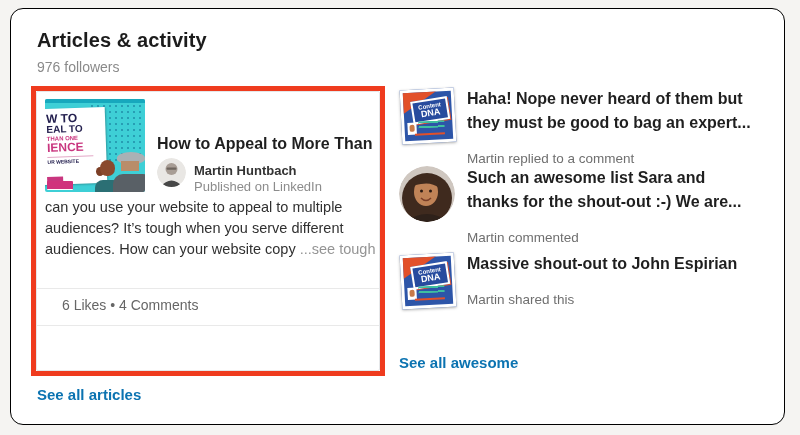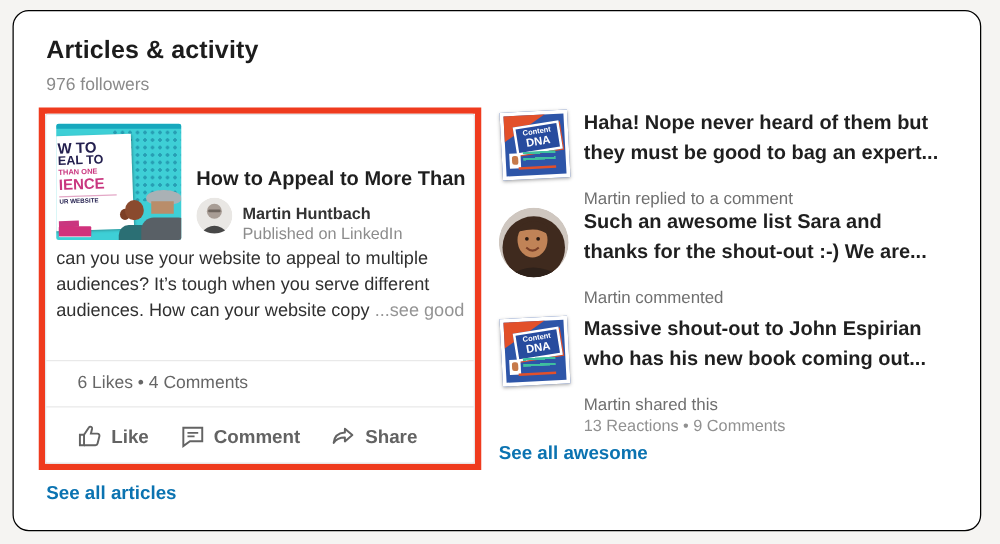--- a/index.html
+++ b/index.html
@@ -147,50 +147,28 @@
           <div class="byline-name">Martin Huntbach</div>
           <div class="byline-pub">Published on LinkedIn</div>
         </div>
       </div>
 
       <div class="excerpt">
         <span style="display:block">can you use your website to appeal to multiple</span>
         <span style="display:block">audiences? It’s tough when you serve different</span>
         <span style="display:block;white-space:nowrap;overflow:hidden;">
           <span>audiences. How can your website copy</span>
-          <span class="see-more">...see good</span>
+          <span class="see-more">...see tough</span>
         </span>
       </div>
 
       <div class="div1"></div>
       <div class="stats">6 Likes • 4 Comments</div>
       <div class="div2"></div>
 
-      <div class="actions">
-        <div class="act-btn">
-          <svg width="22" height="22" viewBox="0 0 24 24" fill="none" stroke="#636363" stroke-width="1.7">
-            <path d="M3.2 10.7h3.6v9.1H3.2z"></path>
-            <path d="M6.8 19.8h9.9c.9 0 1.7-.6 1.9-1.5l1.6-6.3c.3-1.2-.6-2.3-1.8-2.3h-5.6l1-4.2c.2-1-.5-1.9-1.5-1.9-.5 0-1 .3-1.3.8l-4.2 6.3"></path>
-          </svg>
-          <span>Like</span>
-        </div>
-        <div class="act-btn">
-          <svg width="22" height="22" viewBox="0 0 24 24" fill="none" stroke="#636363" stroke-width="1.7">
-            <path d="M4 4.5h16.5v11.8H9.8L4 20.5z"></path>
-            <path d="M7.6 9h9.4M7.6 12.2h6.2" stroke-width="1.5"></path>
-          </svg>
-          <span>Comment</span>
-        </div>
-        <div class="act-btn">
-          <svg width="22" height="22" viewBox="0 0 24 24" fill="none" stroke="#636363" stroke-width="1.7" stroke-linejoin="round">
-            <path d="M13 5.5 19.5 11 13 16.5v-3.4c-4.8 0-7.8 1.6-9.8 4.7.4-5.4 4-8.7 9.8-9.1V5.5z"></path>
-          </svg>
-          <span>Share</span>
-        </div>
-      </div>
     </div>
   </div>
 
   <div class="see-all see-articles">See all articles</div>
 
   <div class="act-row row1">
     <div class="thumb-cell">
       <div class="book">
         <div class="book-stripe"></div>
         <div class="book-label">
@@ -246,21 +224,19 @@
           <span class="book-t1">Content</span>
           <span class="book-t2">DNA</span>
         </div>
         <div class="book-dashes"></div>
         <div class="book-photo"></div>
         <div class="book-underline"></div>
       </div>
     </div>
     <div class="act-text">
       <span class="act-title-line">Massive shout-out to John Espirian</span>
-      <span class="act-title-line">who has his new book coming out...</span>
       <div class="act-meta">Martin shared this</div>
-      <div class="act-stats">13 Reactions • 9 Comments</div>
     </div>
   </div>
 
   <div class="see-all see-activity">See all awesome</div>
 
 </div>
 
 </body></html>

